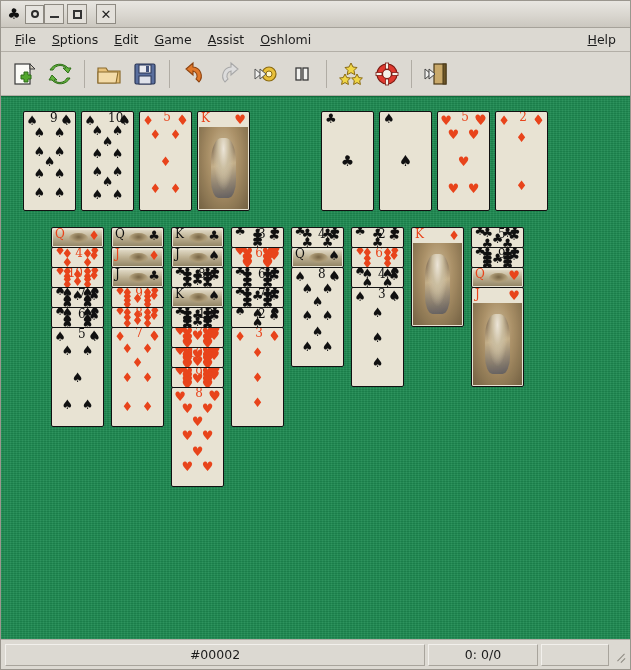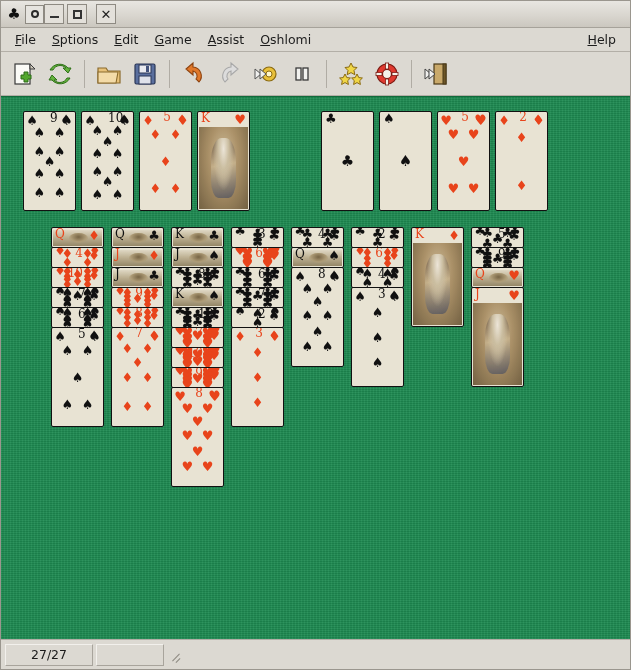--- a/index.html
+++ b/index.html
@@ -776,17 +776,18 @@
         <span class="corner-suit red" style="z-index: 2;">♥</span>
       </div>
       <div class="card facecard" style="left: 470px; top: 190px;">
         <div class="art"></div>
         <span class="card-idx red right" style="left: 3px; right: auto; z-index: 2;">J</span>
         <span class="corner-suit red" style="z-index: 2;">♥</span>
       </div>
     </div>
 
   <div class="statusbar">
-    <div class="sfield s-moves">27/27</div>
+    <div class="sfield s-game">#00002</div>
+    <div class="sfield s-stats">0: 0/0</div>
     <div class="sfield s-pad"></div>
     <div class="grip"></div>
   </div>
 </div>
 
 </body></html>

